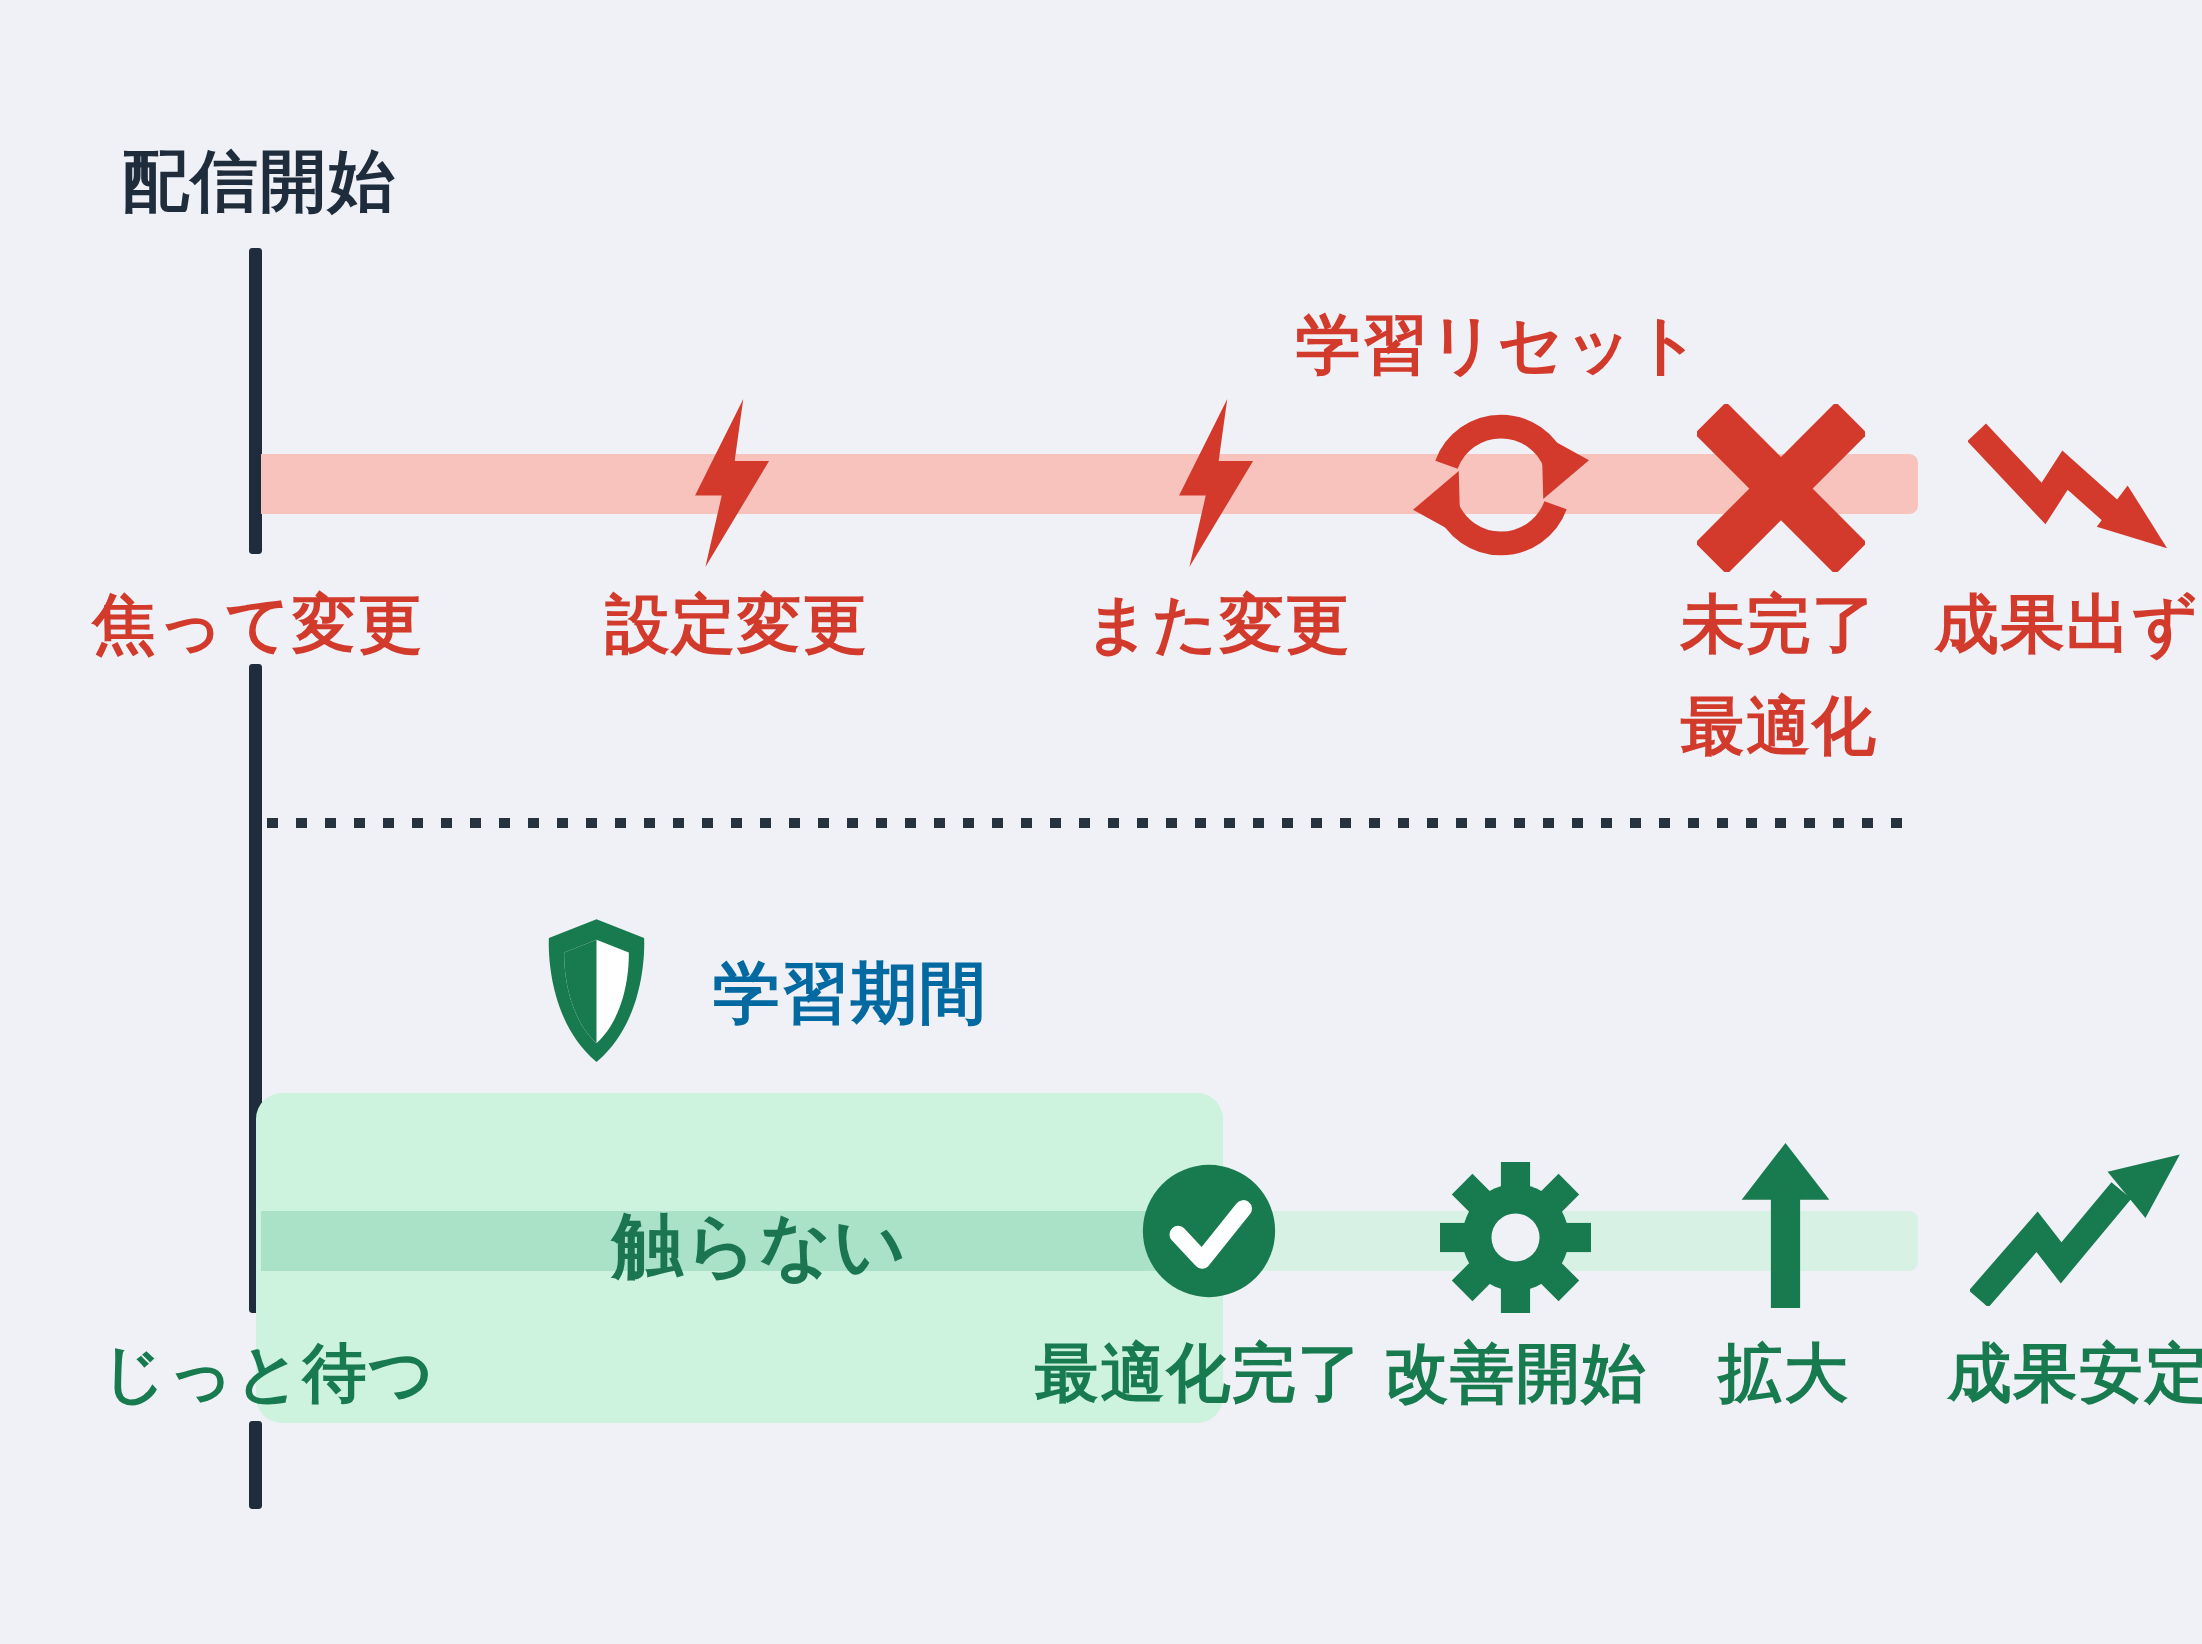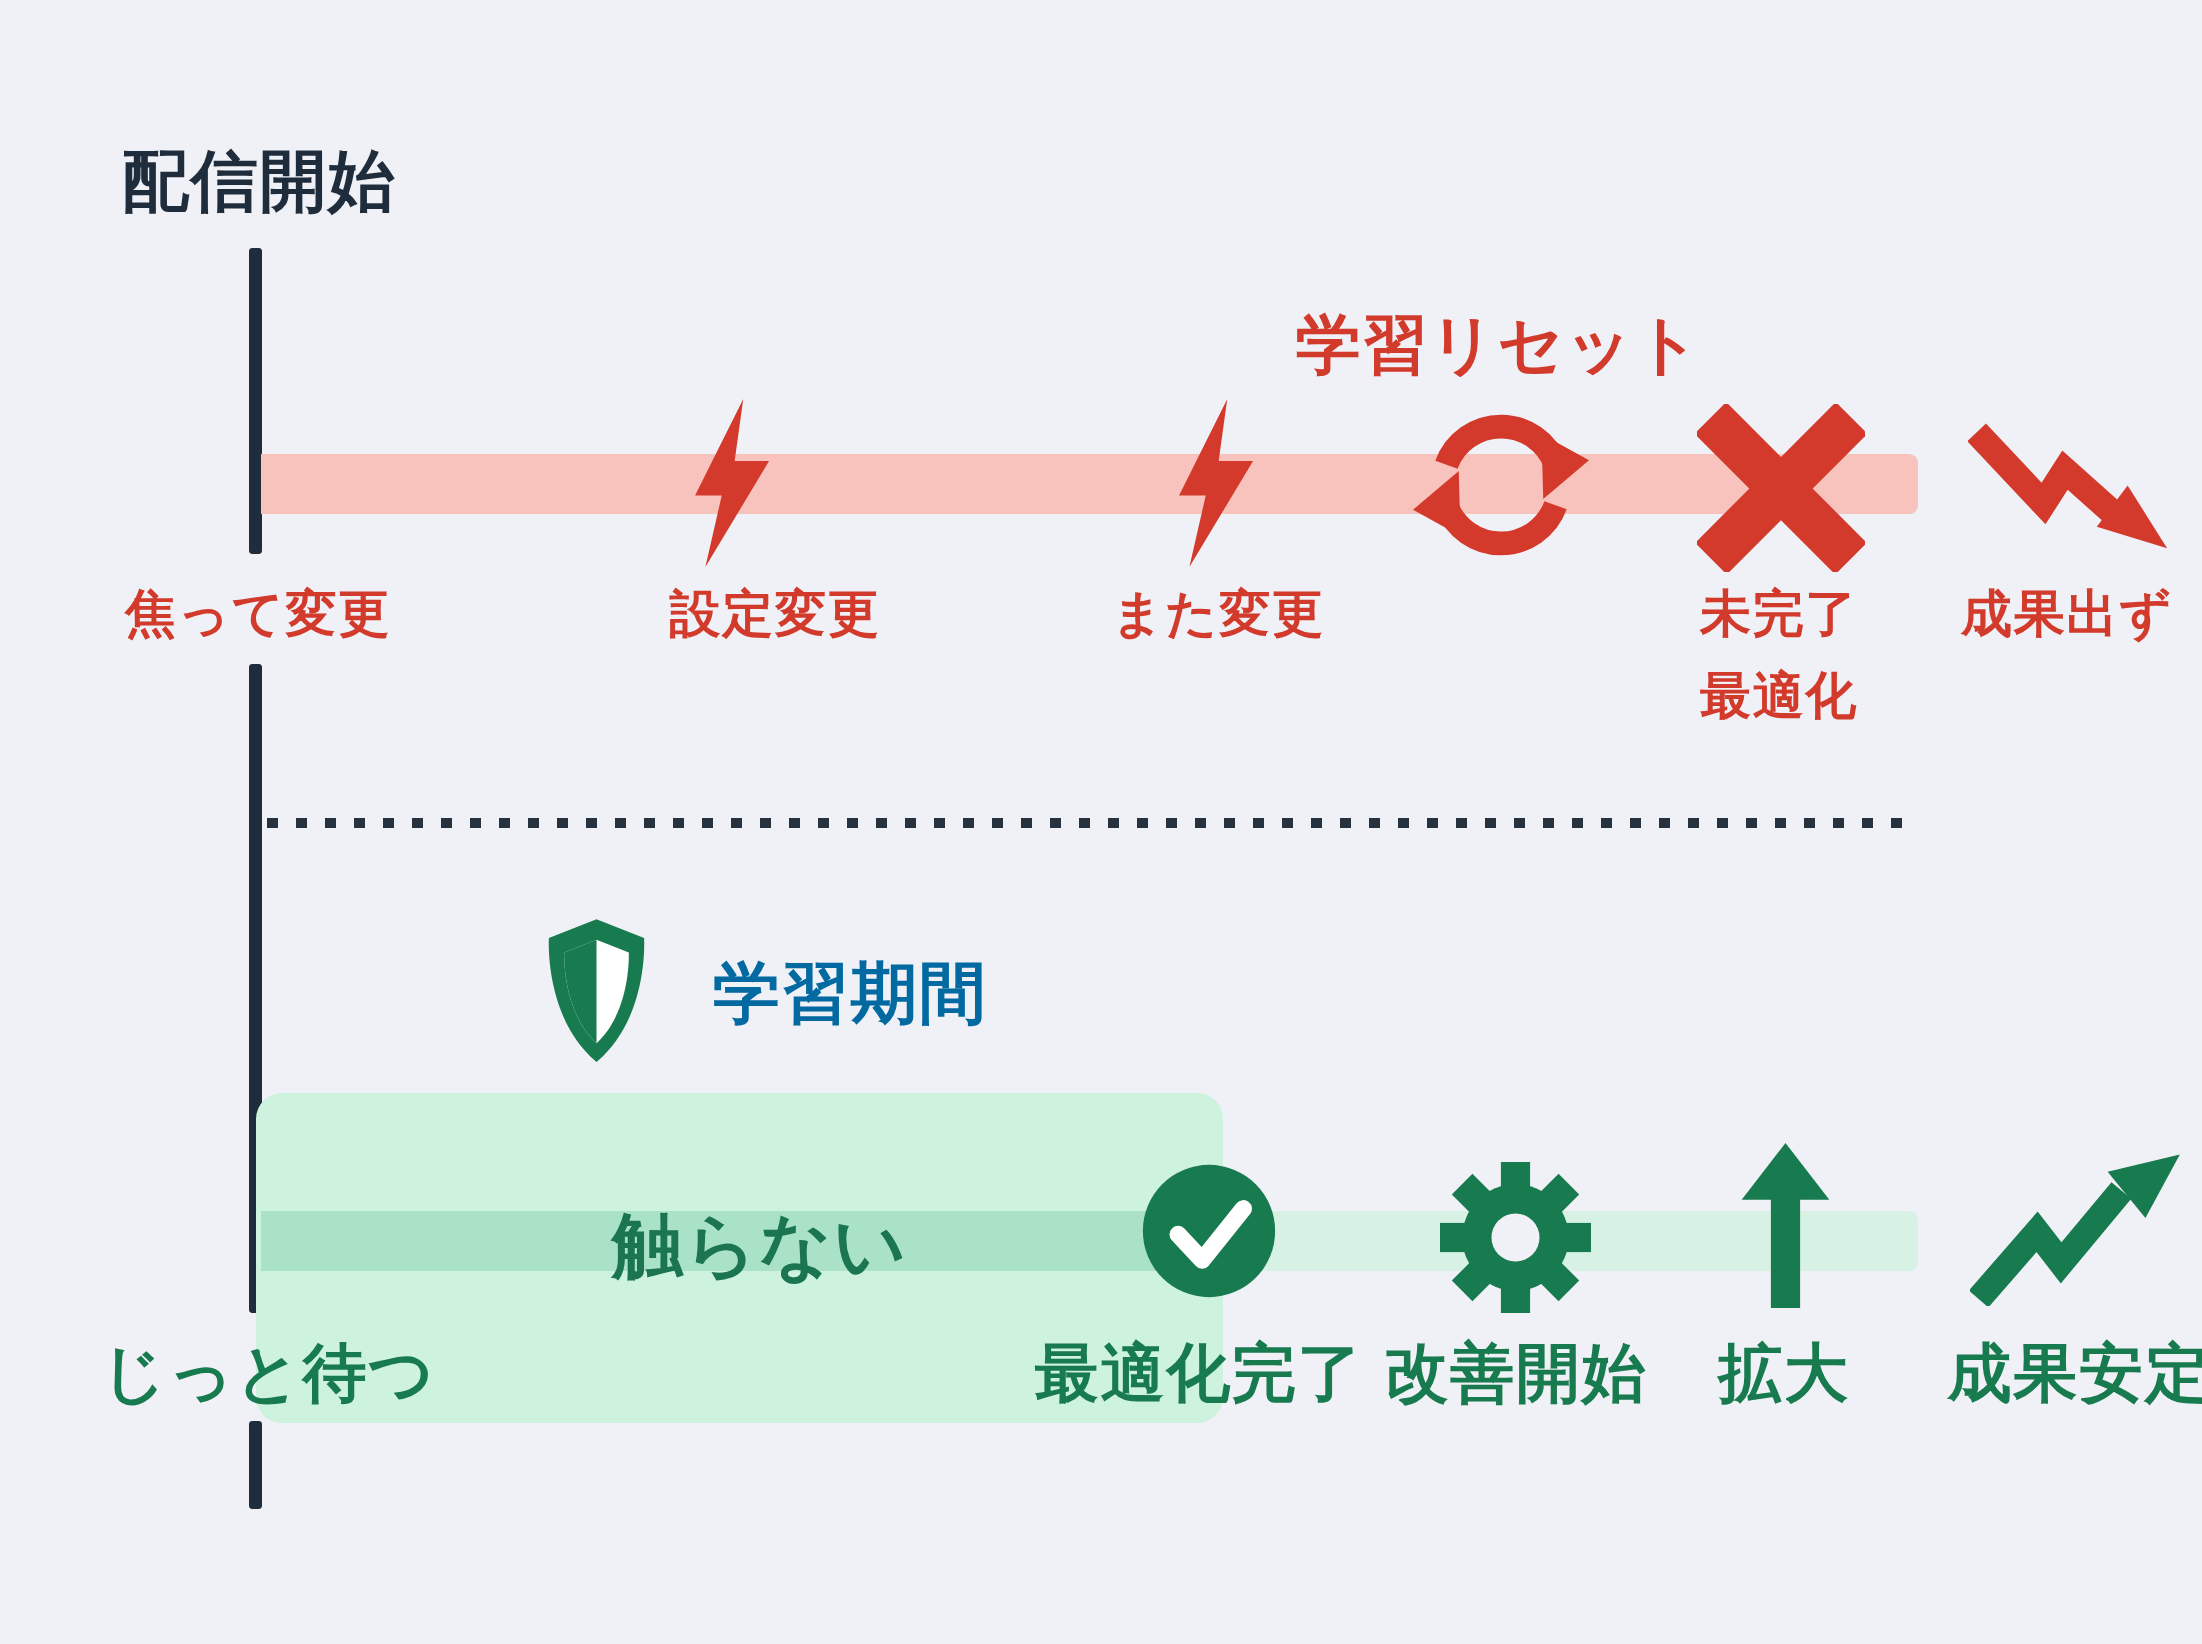--- a/index.html
+++ b/index.html
@@ -18,21 +18,21 @@
   .vline{position:absolute;left:213px;width:13px;background:#1e2c3c;border-radius:3.4px;}
   #vline-top{top:248px;height:306px;}
   #vline-mid{top:664px;height:649px;}
   #vline-bottom{top:1421px;height:88px;}
 
   #start-title{position:absolute;left:86px;top:136px;font-size:67px;color:#1e2c3c;}
 
   
   #red-band{position:absolute;left:225px;top:454px;width:1657px;height:60px;
     background:#f8c3bd;border-radius:0 8.6px 8.6px 0;}
-  .red-label{position:absolute;top:573px;font-size:51px;color:#d23a2c;transform:translateX(-50%);text-align:left;line-height:1.6;}
+  .red-label{position:absolute;top:573px;font-size:64px;color:#d23a2c;transform:translateX(-50%);text-align:left;line-height:1.6;}
   #reset-annotation{position:absolute;left:1463px;top:301px;font-size:65px;color:#d23a2c;transform:translateX(-50%);}
   .red-icon{fill:#d43a2c;}
   .red-stroke{stroke:#d43a2c;fill:none;}
 
   
   #dotted-divider{position:absolute;left:231px;top:818px;width:1642px;height:10.3px;
     background:repeating-linear-gradient(90deg,#26333f 0 11.2px,transparent 11.2px 29px);}
 
   
   #green-box{position:absolute;left:220px;top:1093px;width:967px;height:330px;
@@ -82,21 +82,21 @@
     <rect class="red-icon" x="-18" y="72" width="231" height="52" rx="4" transform="rotate(45 97.5 97.5)"></rect>
     <rect class="red-icon" x="-18" y="72" width="231" height="52" rx="4" transform="rotate(-45 97.5 97.5)"></rect>
   </svg>
 
   <svg class="icon" style="left:1932px;top:422px" width="206" height="133" viewBox="0 0 240 155">
     <polyline class="red-stroke" stroke-width="30" points="10,12 88,95 113,56 180,116"></polyline>
     <polygon class="red-icon" points="232,147 150,122 186,74"></polygon>
   </svg>
 
   <div class="red-label jp" style="left:222px">焦って変更</div>
-  <div class="red-label jp" style="left:739px">設定変更</div>
+  <div class="red-label jp" style="left:701px">設定変更</div>
   <div class="red-label jp" style="left:1182px">また変更</div>
   <div class="red-label jp" style="left:1743px">
     <div>未完了</div>
     <div>最適化</div>
   </div>
   <div class="red-label jp" style="left:2031px">成果出ず</div>
 
   <div id="dotted-divider"></div>
 
   <svg class="icon" style="left:501px;top:915px" width="119" height="153" viewBox="0 0 140 178">

